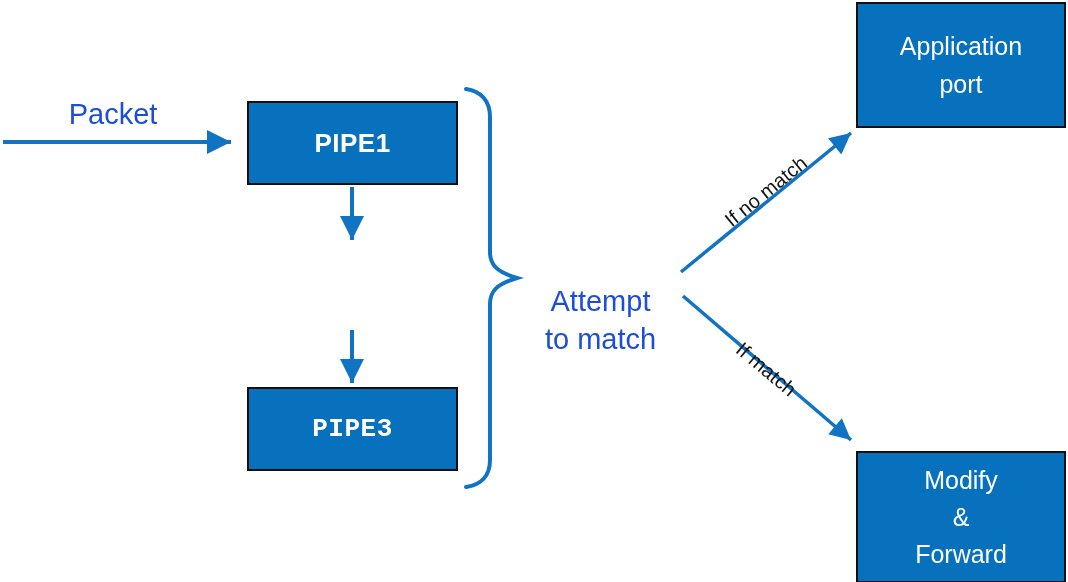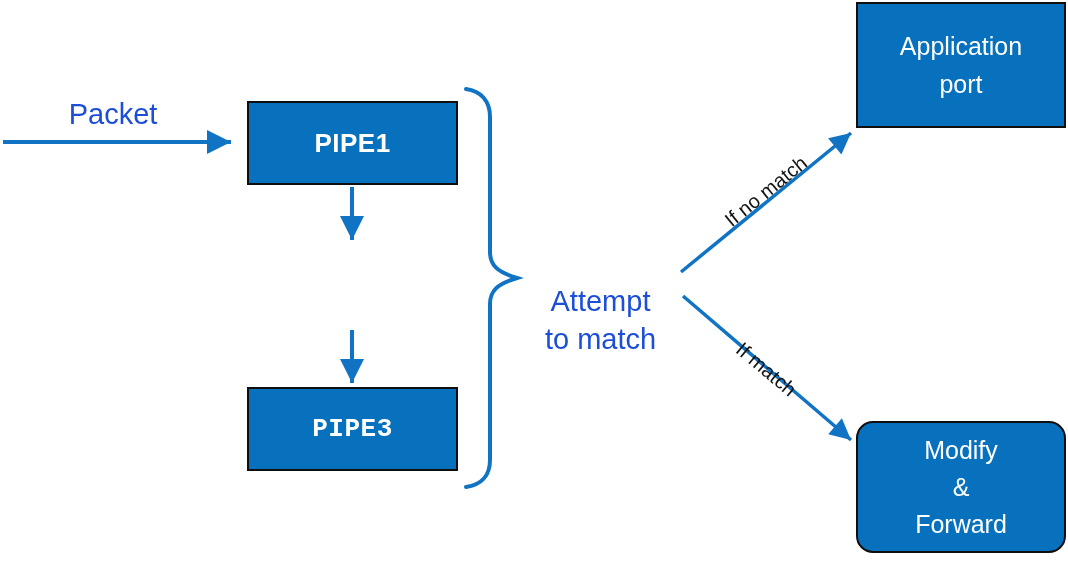--- a/index.html
+++ b/index.html
@@ -50,27 +50,26 @@
     left: 856px;
     top: 2px;
     width: 210px;
     height: 126px;
     font-size: 25px;
     line-height: 38px;
     white-space: pre-line;
   }
   .modify-box {
     left: 856px;
-    top: 421px;
+    top: 451px;
     width: 210px;
     height: 132px;
     font-size: 25px;
     line-height: 37px;
     white-space: pre-line;
-    border-radius: 17px;
   }
   .label-dark {
     position: absolute;
     color: #1d4ed8;
   }
   .packet-label {
     left: 38px;
     top: 98px;
     width: 150px;
     text-align: center;

